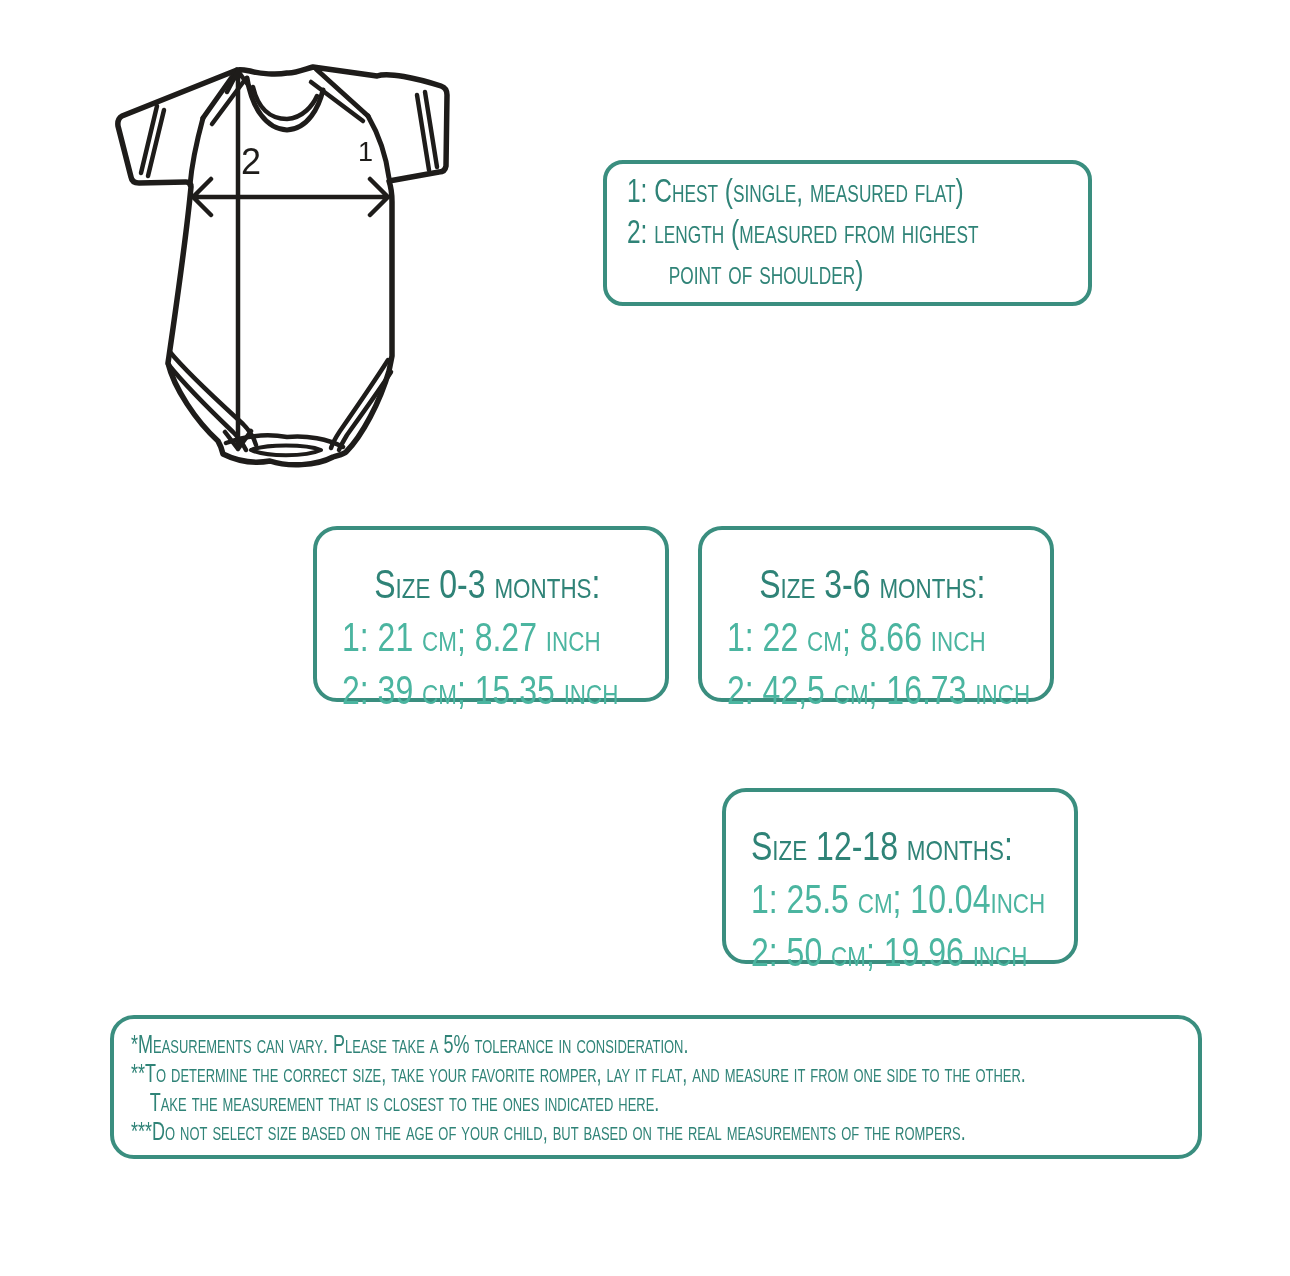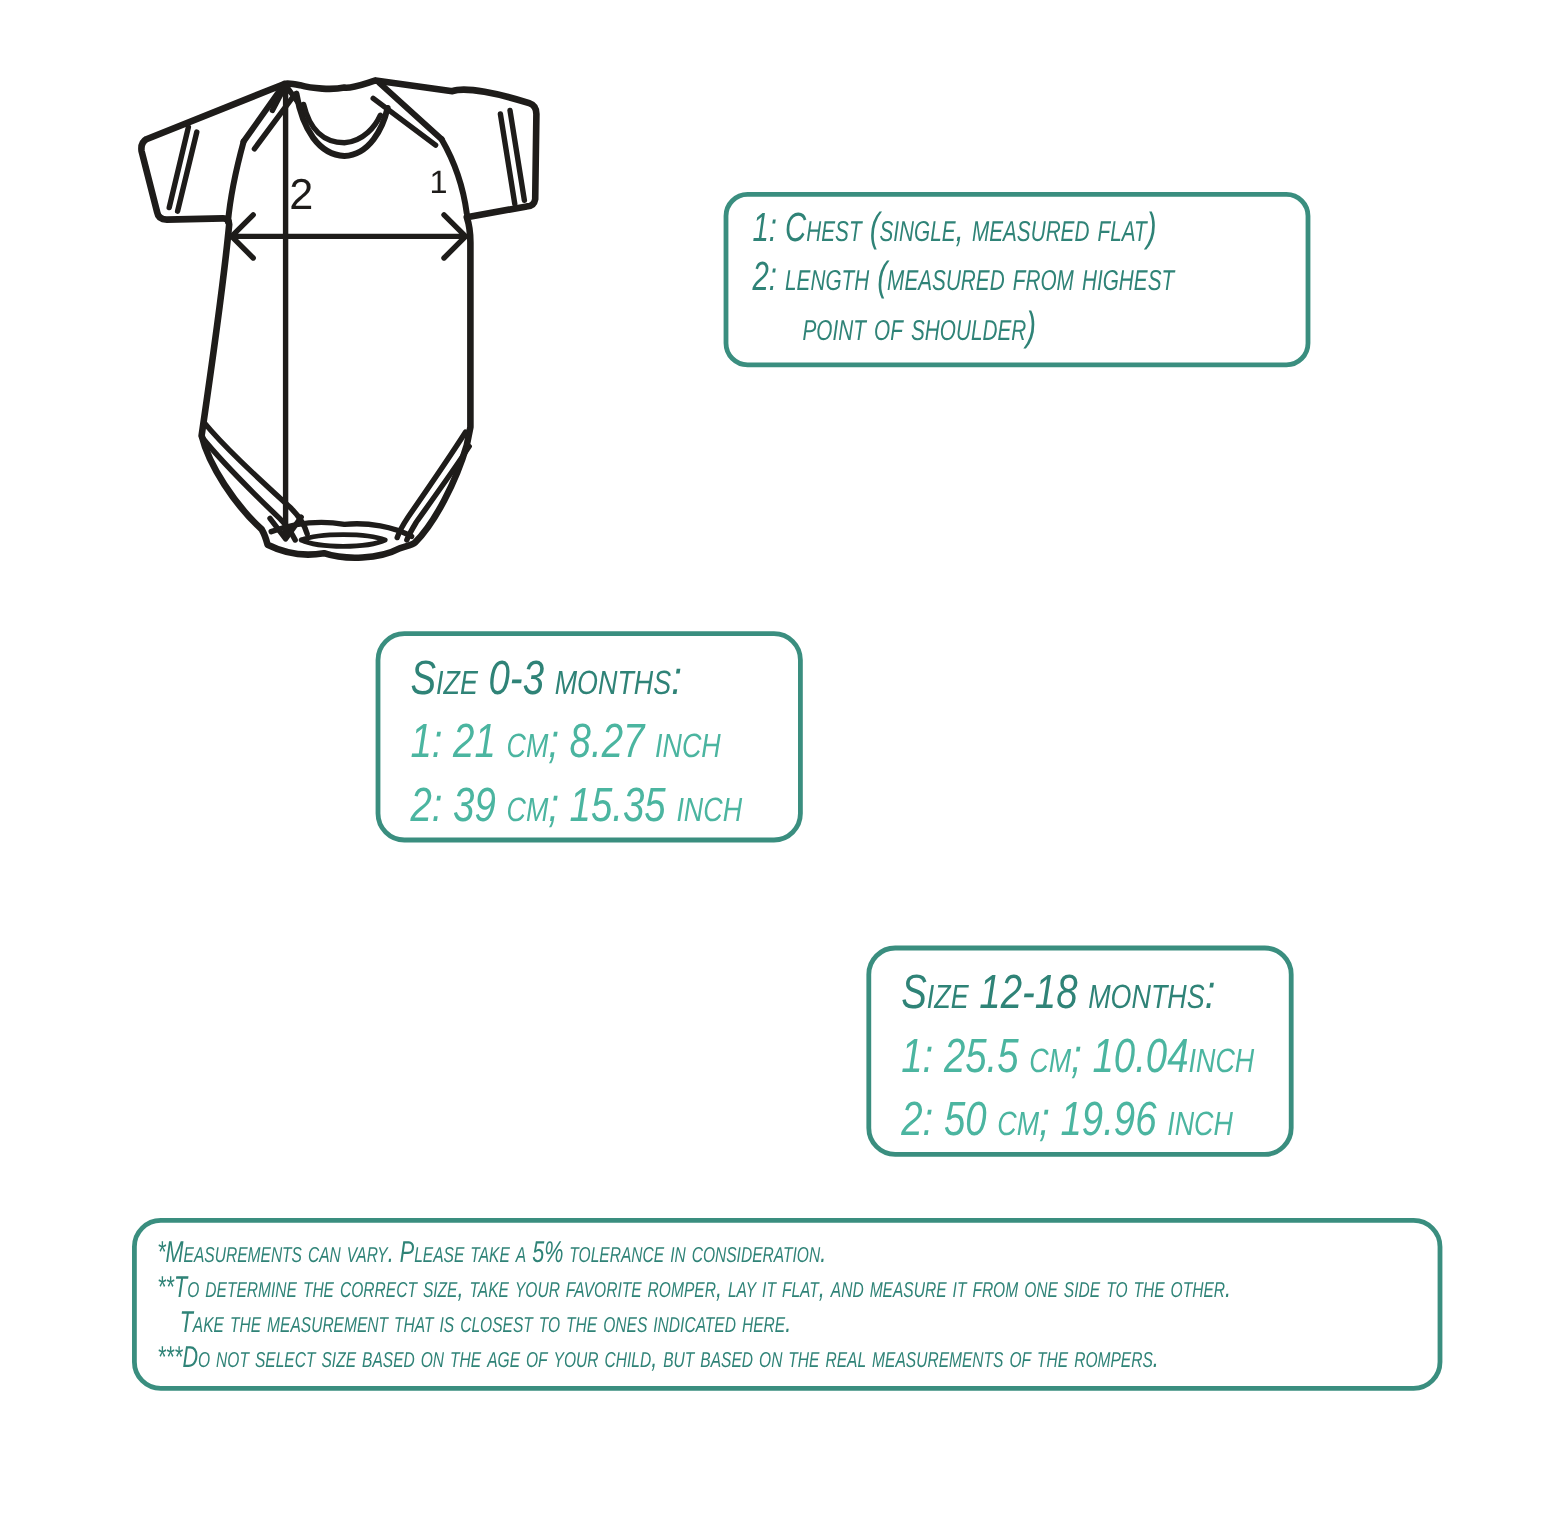--- a/index.html
+++ b/index.html
@@ -10,32 +10,31 @@
   }
   html,body{margin:0;padding:0;background:#fff;}
   #page{
     position:relative;width:1290px;height:1276px;background:#fff;overflow:hidden;
     font-family:"Liberation Sans", sans-serif;
   }
   .rbox{
     position:absolute;background:#fff;
     border:4px solid var(--teal-border);
     box-sizing:border-box;
-    font-style:italic;
   }
   
   #legend{left:603px;top:160px;width:489px;height:146px;border-radius:20px;padding:6px 0 0 20px;}
   #legend .scale{transform:scaleX(0.72);transform-origin:left top;}
   #legend .ln{
     font-size:34px;line-height:41px;color:var(--teal-dark);
     font-variant:small-caps;white-space:nowrap;
   }
   #legend .ln.indent{margin-left:58px;}
   
-  .sizebox{width:356px;height:176px;border-radius:24px;padding:9px 0 0 25px;}
+  .sizebox{width:356px;height:176px;border-radius:24px;padding:28px 0 0 25px;text-align:right;}
   #size1{left:313px;top:526px;}
   #size2{left:698px;top:526px;}
   #size3{left:313px;top:788px;}
   #size4{left:722px;top:788px;}
   .sizebox .scale{transform:scaleX(0.8);transform-origin:left top;}
   .sizebox .title{
     font-size:40px;line-height:53px;color:var(--teal-dark);
     font-variant:small-caps;white-space:nowrap;
   }
   .sizebox .val{
@@ -111,20 +110,27 @@
   </div>
 
   <div id="size1" class="rbox sizebox">
     <div class="scale">
       <div class="title">Size 0-3 months:</div>
       <div class="val">1: 21 cm; 8.27 inch</div>
       <div class="val">2: 39 cm; 15.35 inch</div>
     </div>
   </div>
 
+  <div id="size2" class="rbox sizebox">
+    <div class="scale">
+      <div class="title">Size 3-6 months:</div>
+      <div class="val">1: 22 cm; 8.66 inch</div>
+      <div class="val">2: 42,5 cm; 16.73 inch</div>
+    </div>
+  </div>
 
 
   <div id="size4" class="rbox sizebox">
     <div class="scale">
       <div class="title">Size 12-18 months:</div>
       <div class="val">1: 25.5 cm; 10.04inch</div>
       <div class="val">2: 50 cm; 19.96 inch</div>
     </div>
   </div>
 

